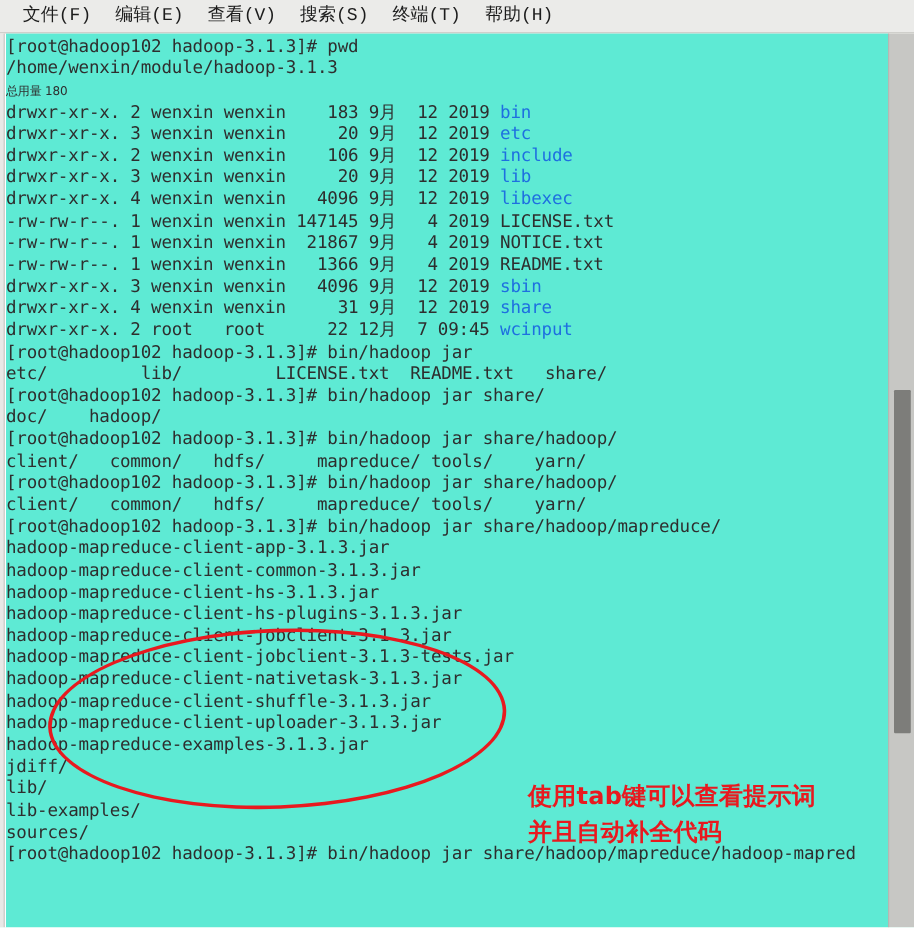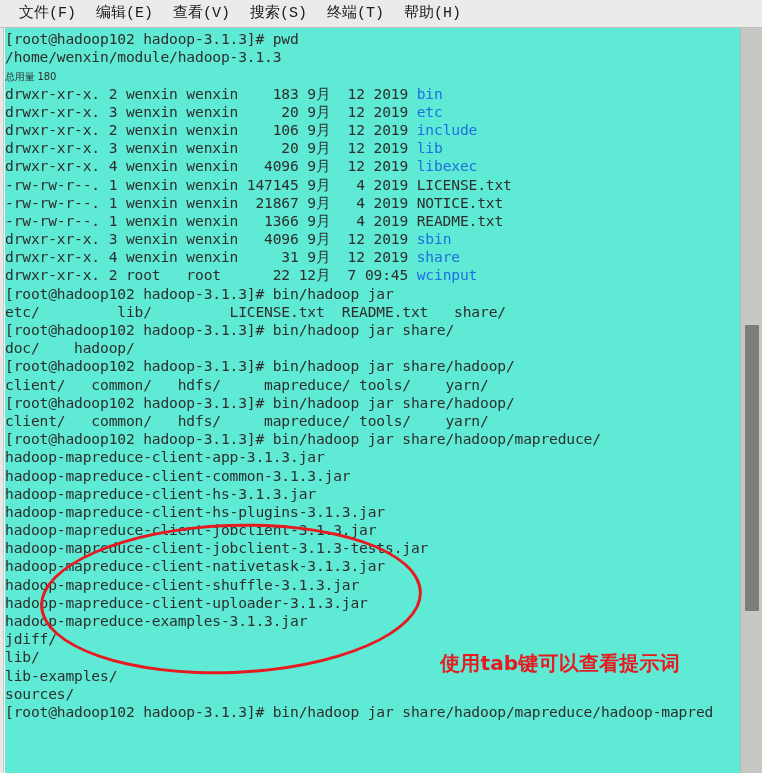--- a/index.html
+++ b/index.html
@@ -194,15 +194,16 @@
       </div>
   </div>
 
   <div id="scrollbar">
     <div id="scroll-thumb" style="top: 297px; height: 286px;"></div>
   </div>
 
   <div id="ellipse"></div>
   <div id="annotation">
     <div>使用tab键可以查看提示词</div>
+    <div>并且自动补全代码</div>
   </div>
 
 </div>
 
 </body></html>

